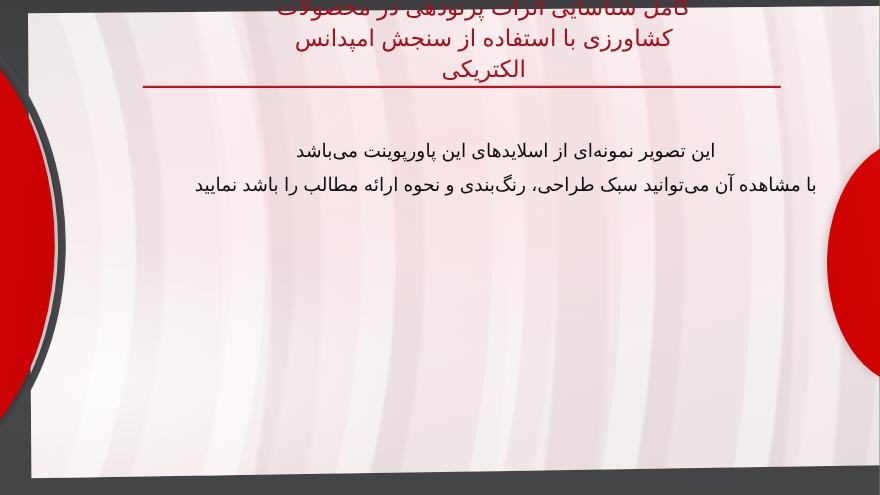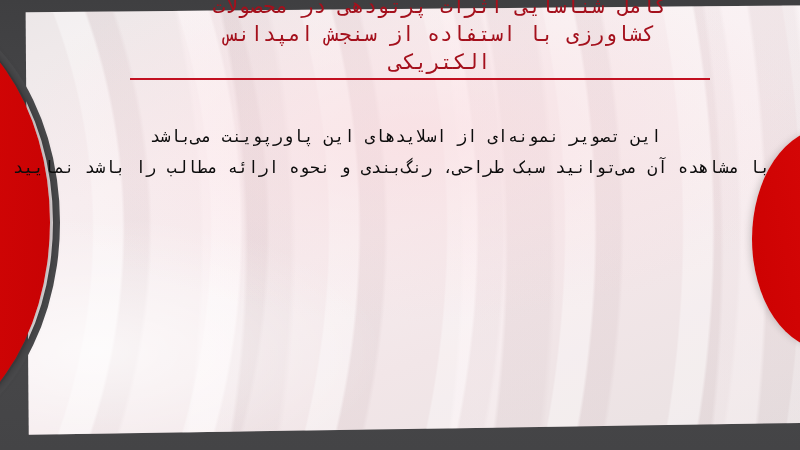--- a/index.html
+++ b/index.html
@@ -7,21 +7,21 @@
     margin: 0;
     padding: 0;
     background: #ffffff;
   }
 
   #slide {
     position: relative;
     width: 800px;
     height: 450px;
     overflow: hidden;
-    font-family: Liberation Mono, monospace;
+    font-family: Liberation Sans, sans-serif;
     background: #bef264;
   }
 
   
   .frame-dark {
     position: absolute;
     inset: 0;
     background: linear-gradient(180deg, #3f3f41 0%, #4b4b4d 45%, #444446 100%);
   }
 
@@ -172,21 +172,21 @@
     height: 0;
     border-top: 2px solid #c21020;
   }
 
   
   .body-block {
     position: absolute;
     left: 150px;
     right: 30px;
     top: 122px;
-    text-align: left;
+    text-align: center;
     direction: rtl;
     color: #0c0c0c;
     font-size: 17px;
     line-height: 31px;
     font-weight: 400;
   }
 
   .body-line {
     display: block;
     white-space: nowrap;

